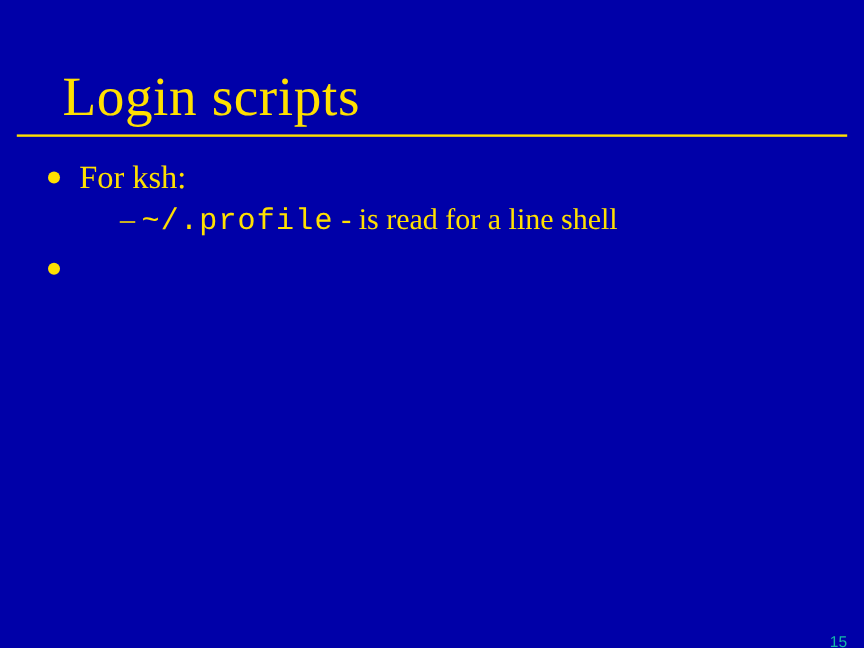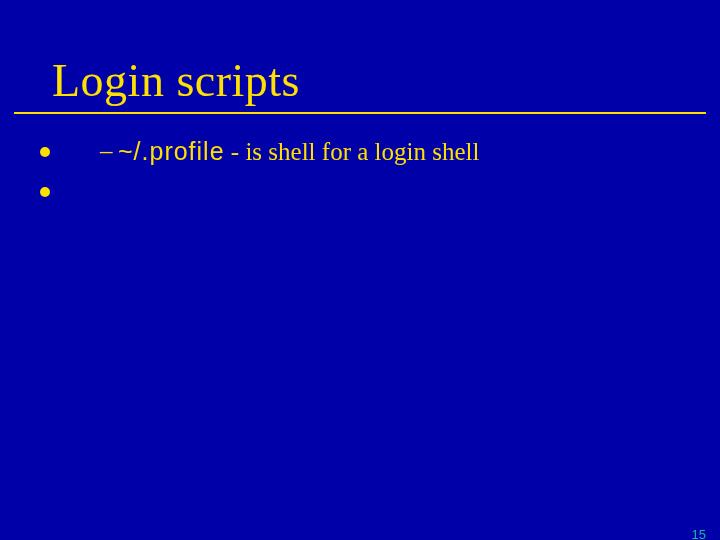--- a/index.html
+++ b/index.html
@@ -73,21 +73,21 @@
     padding-left: 18px;
     margin: 2px 0;
   }
   ul.lvl2 > li::before {
     content: "–";
     position: absolute;
     left: 0;
     top: 0;
   }
   .code {
-    font-family: Liberation Sans, sans-serif;
+    font-family: Liberation Mono, monospace;
     letter-spacing: 1px;
     text-align: right;
   }
   .pagenum {
     position: absolute;
     right: 14px;
     bottom: 38px;
     font-family: Arial, Helvetica, sans-serif;
     font-size: 13px;
     color: #14b8a6;
@@ -96,23 +96,24 @@
 </head>
 <body>
 
 <div class="slide">
   <div class="title">Login scripts</div>
   <div class="underline"></div>
 
   <div class="content">
     <ul class="lvl1">
       <li>
+        <span>For ksh:</span>
         <ul class="lvl2">
           <li>
-            <span class="code">~/.profile</span><span> - is shell for a login shell</span>
+            <span class="code">~/.profile</span><span> - is read for a line shell</span>
           </li>
         </ul>
       </li>
       <li>
       </li>
     </ul>
   </div>
 
   <div class="pagenum">15</div>
 </div>

